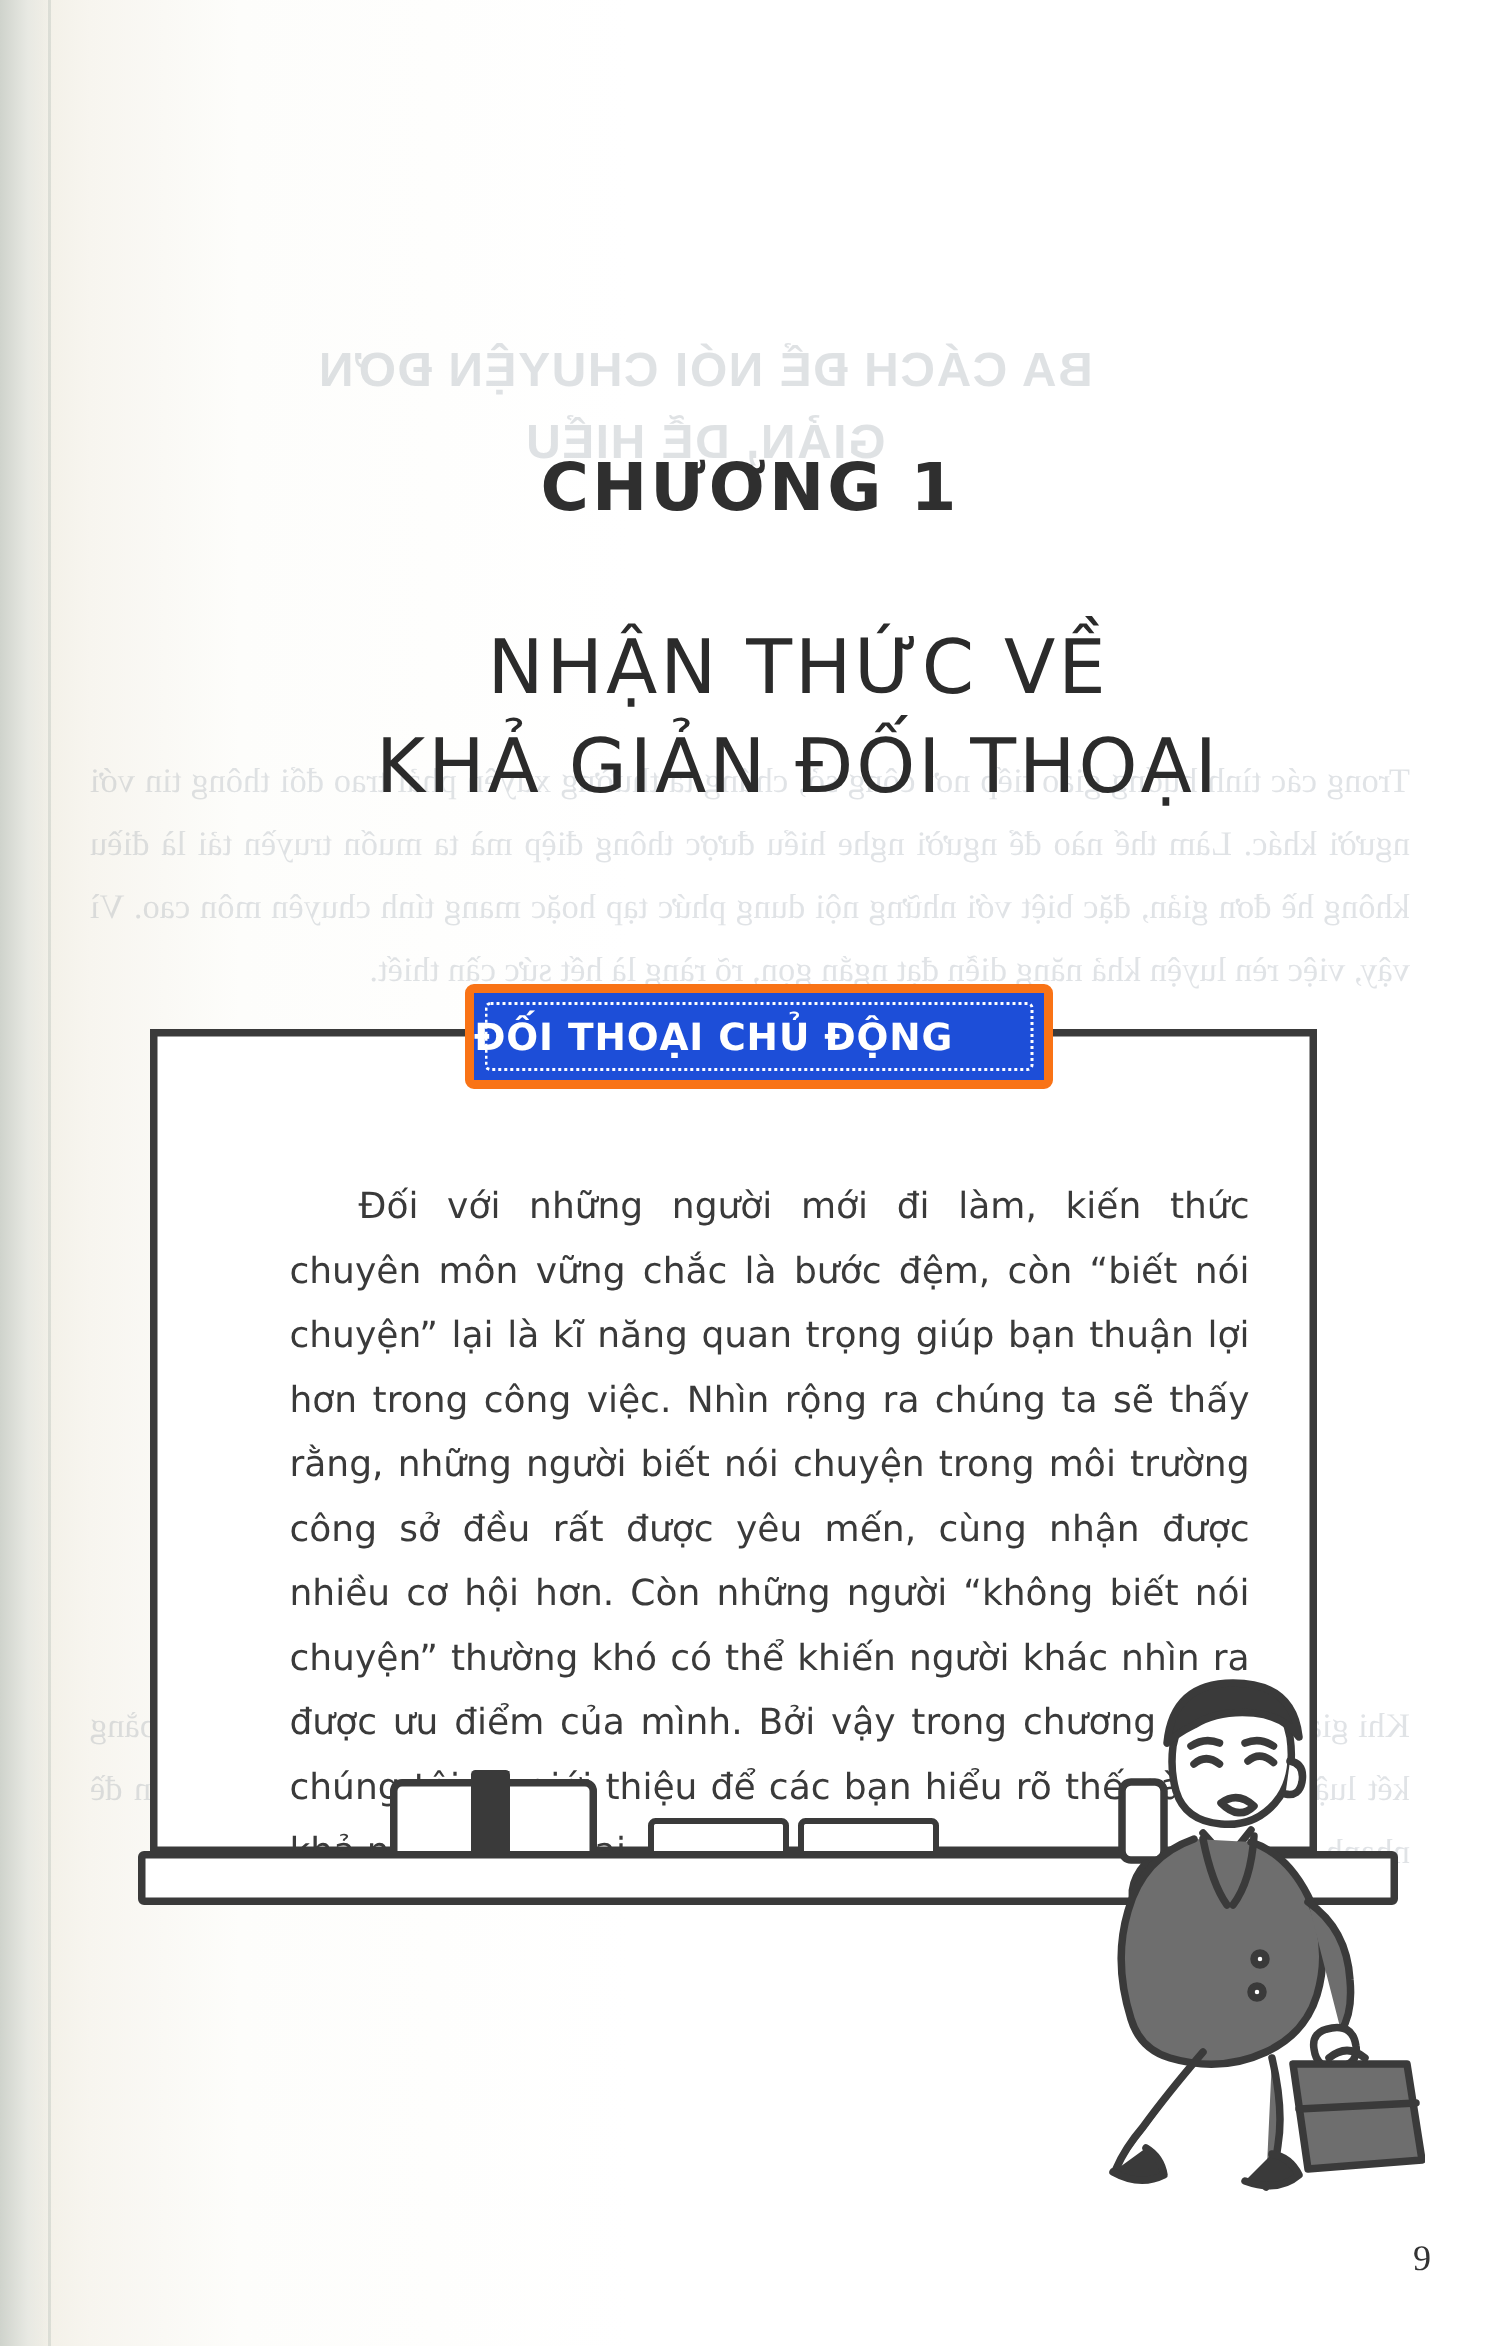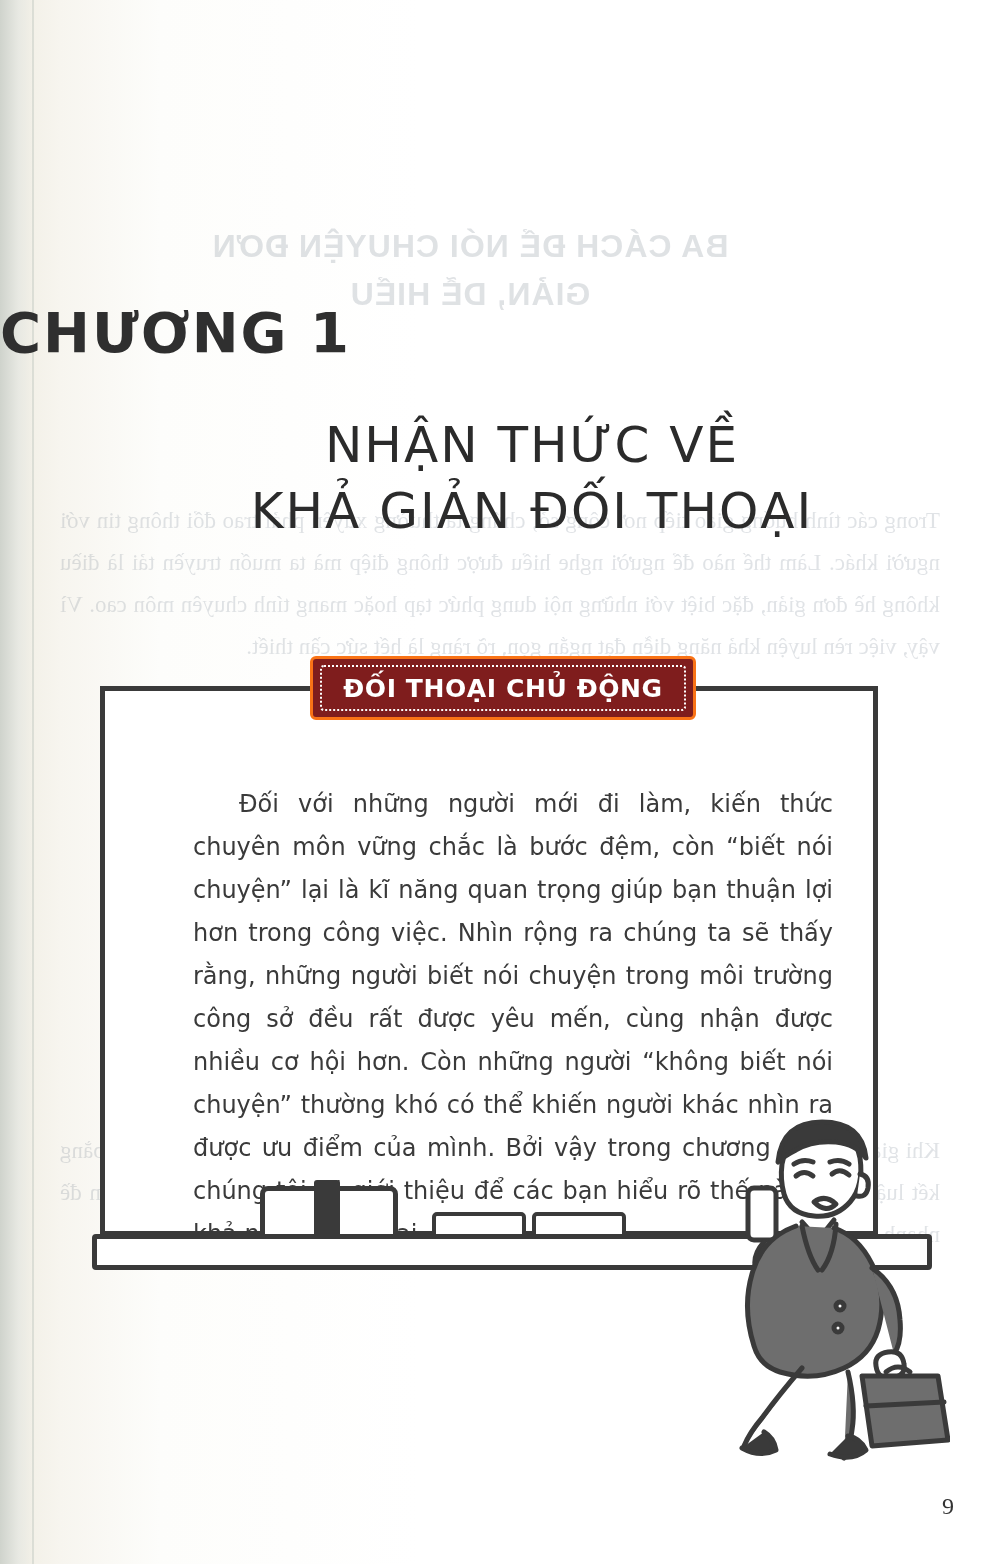--- a/index.html
+++ b/index.html
@@ -85,23 +85,24 @@
     text-align: justify;
     color: #46566a;
   }
 
   
   .chapter-label {
     position: absolute;
     top: 300px;
     left: 0;
     width: 1000px;
+    text-align: center;
     font-family: "DejaVu Sans", sans-serif;
     font-weight: bold;
-    font-size: 56px;
+    font-size: 44px;
     letter-spacing: 2px;
     color: #2f2f2f;
   }
   .chapter-title {
     position: absolute;
     top: 412px;
     left: 0;
     width: 1000px;
     text-align: center;
     font-family: "DejaVu Sans", sans-serif;
@@ -129,26 +130,25 @@
     height: 540px;
     border: 5px solid #3a3a3a;
     background: #ffffff;
   }
   .board-banner {
     position: absolute;
     left: 218px;
     top: -22px;
     width: 380px;
     height: 58px;
-    background: #7f1d1d;
-    border: 3px solid #f97316;
+    background: #1d4ed8;
+    border: 6px solid #f97316;
     border-radius: 6px;
     display: flex;
     align-items: center;
-    justify-content: center;
   }
   .board-banner .dash-border {
     position: absolute;
     left: 7px; right: 7px; top: 6px; bottom: 6px;
     border: 2px dotted #ffffff;
     border-radius: 4px;
     pointer-events: none;
   }
   .board-banner span {
     position: relative;

